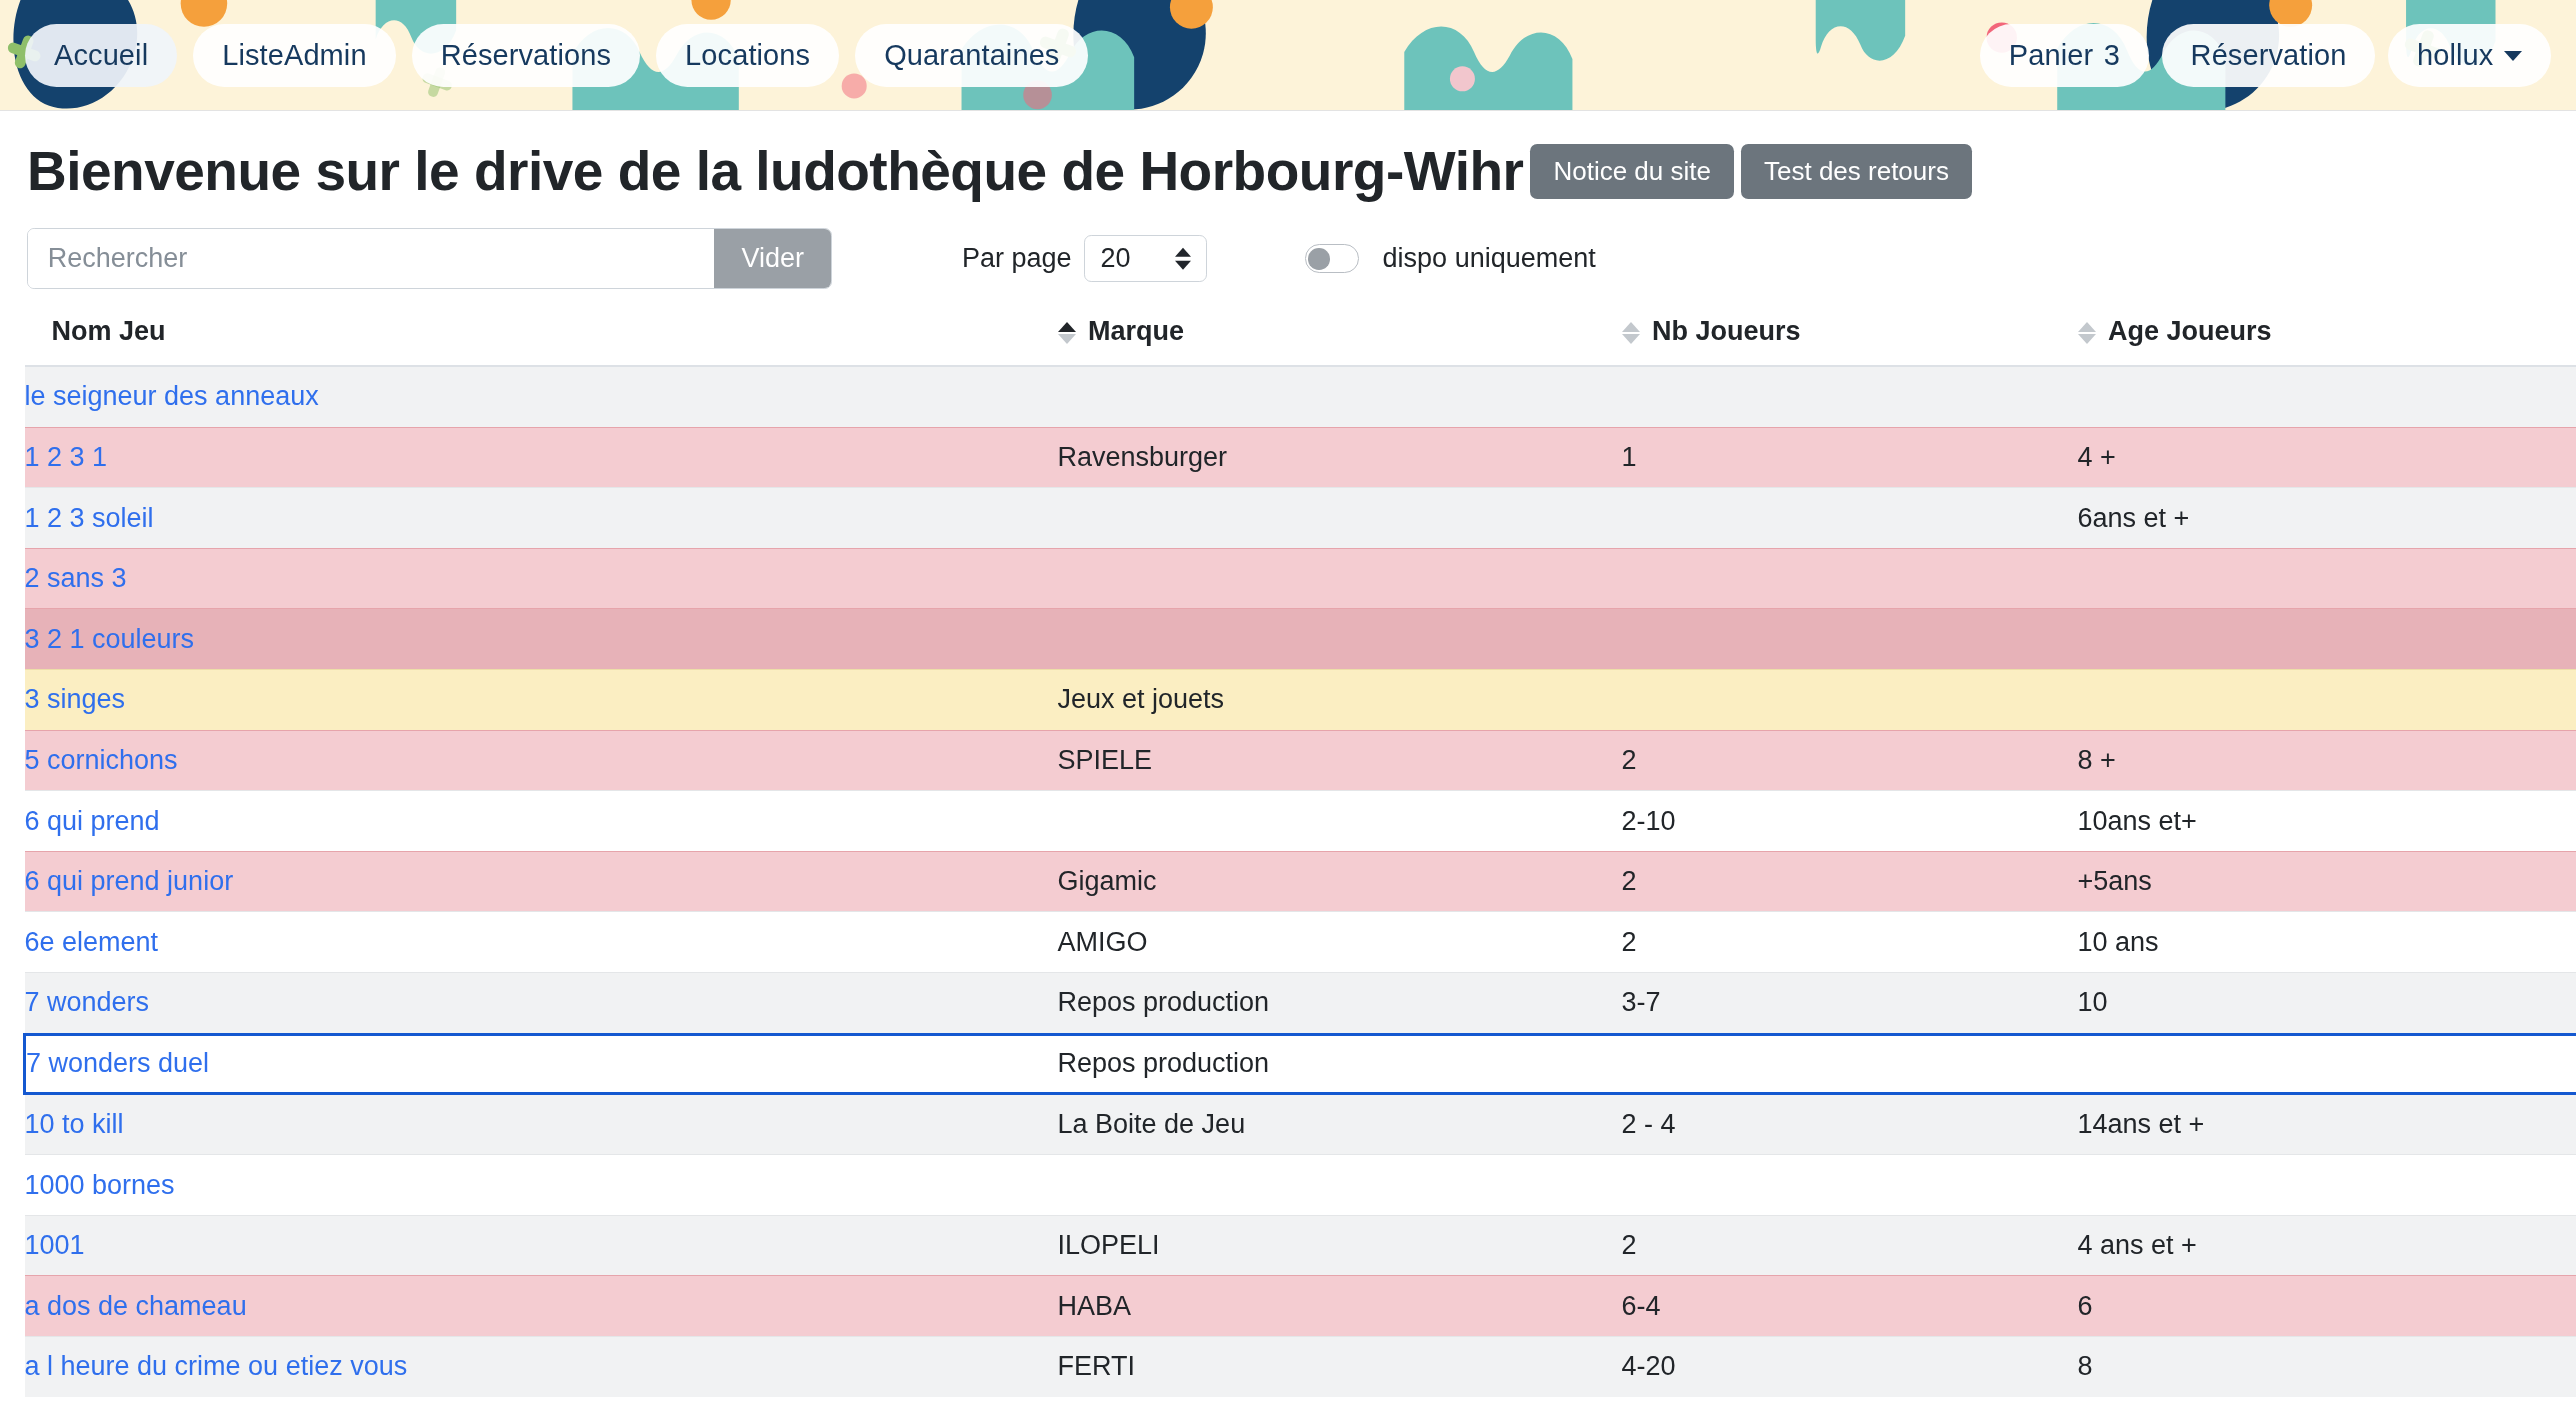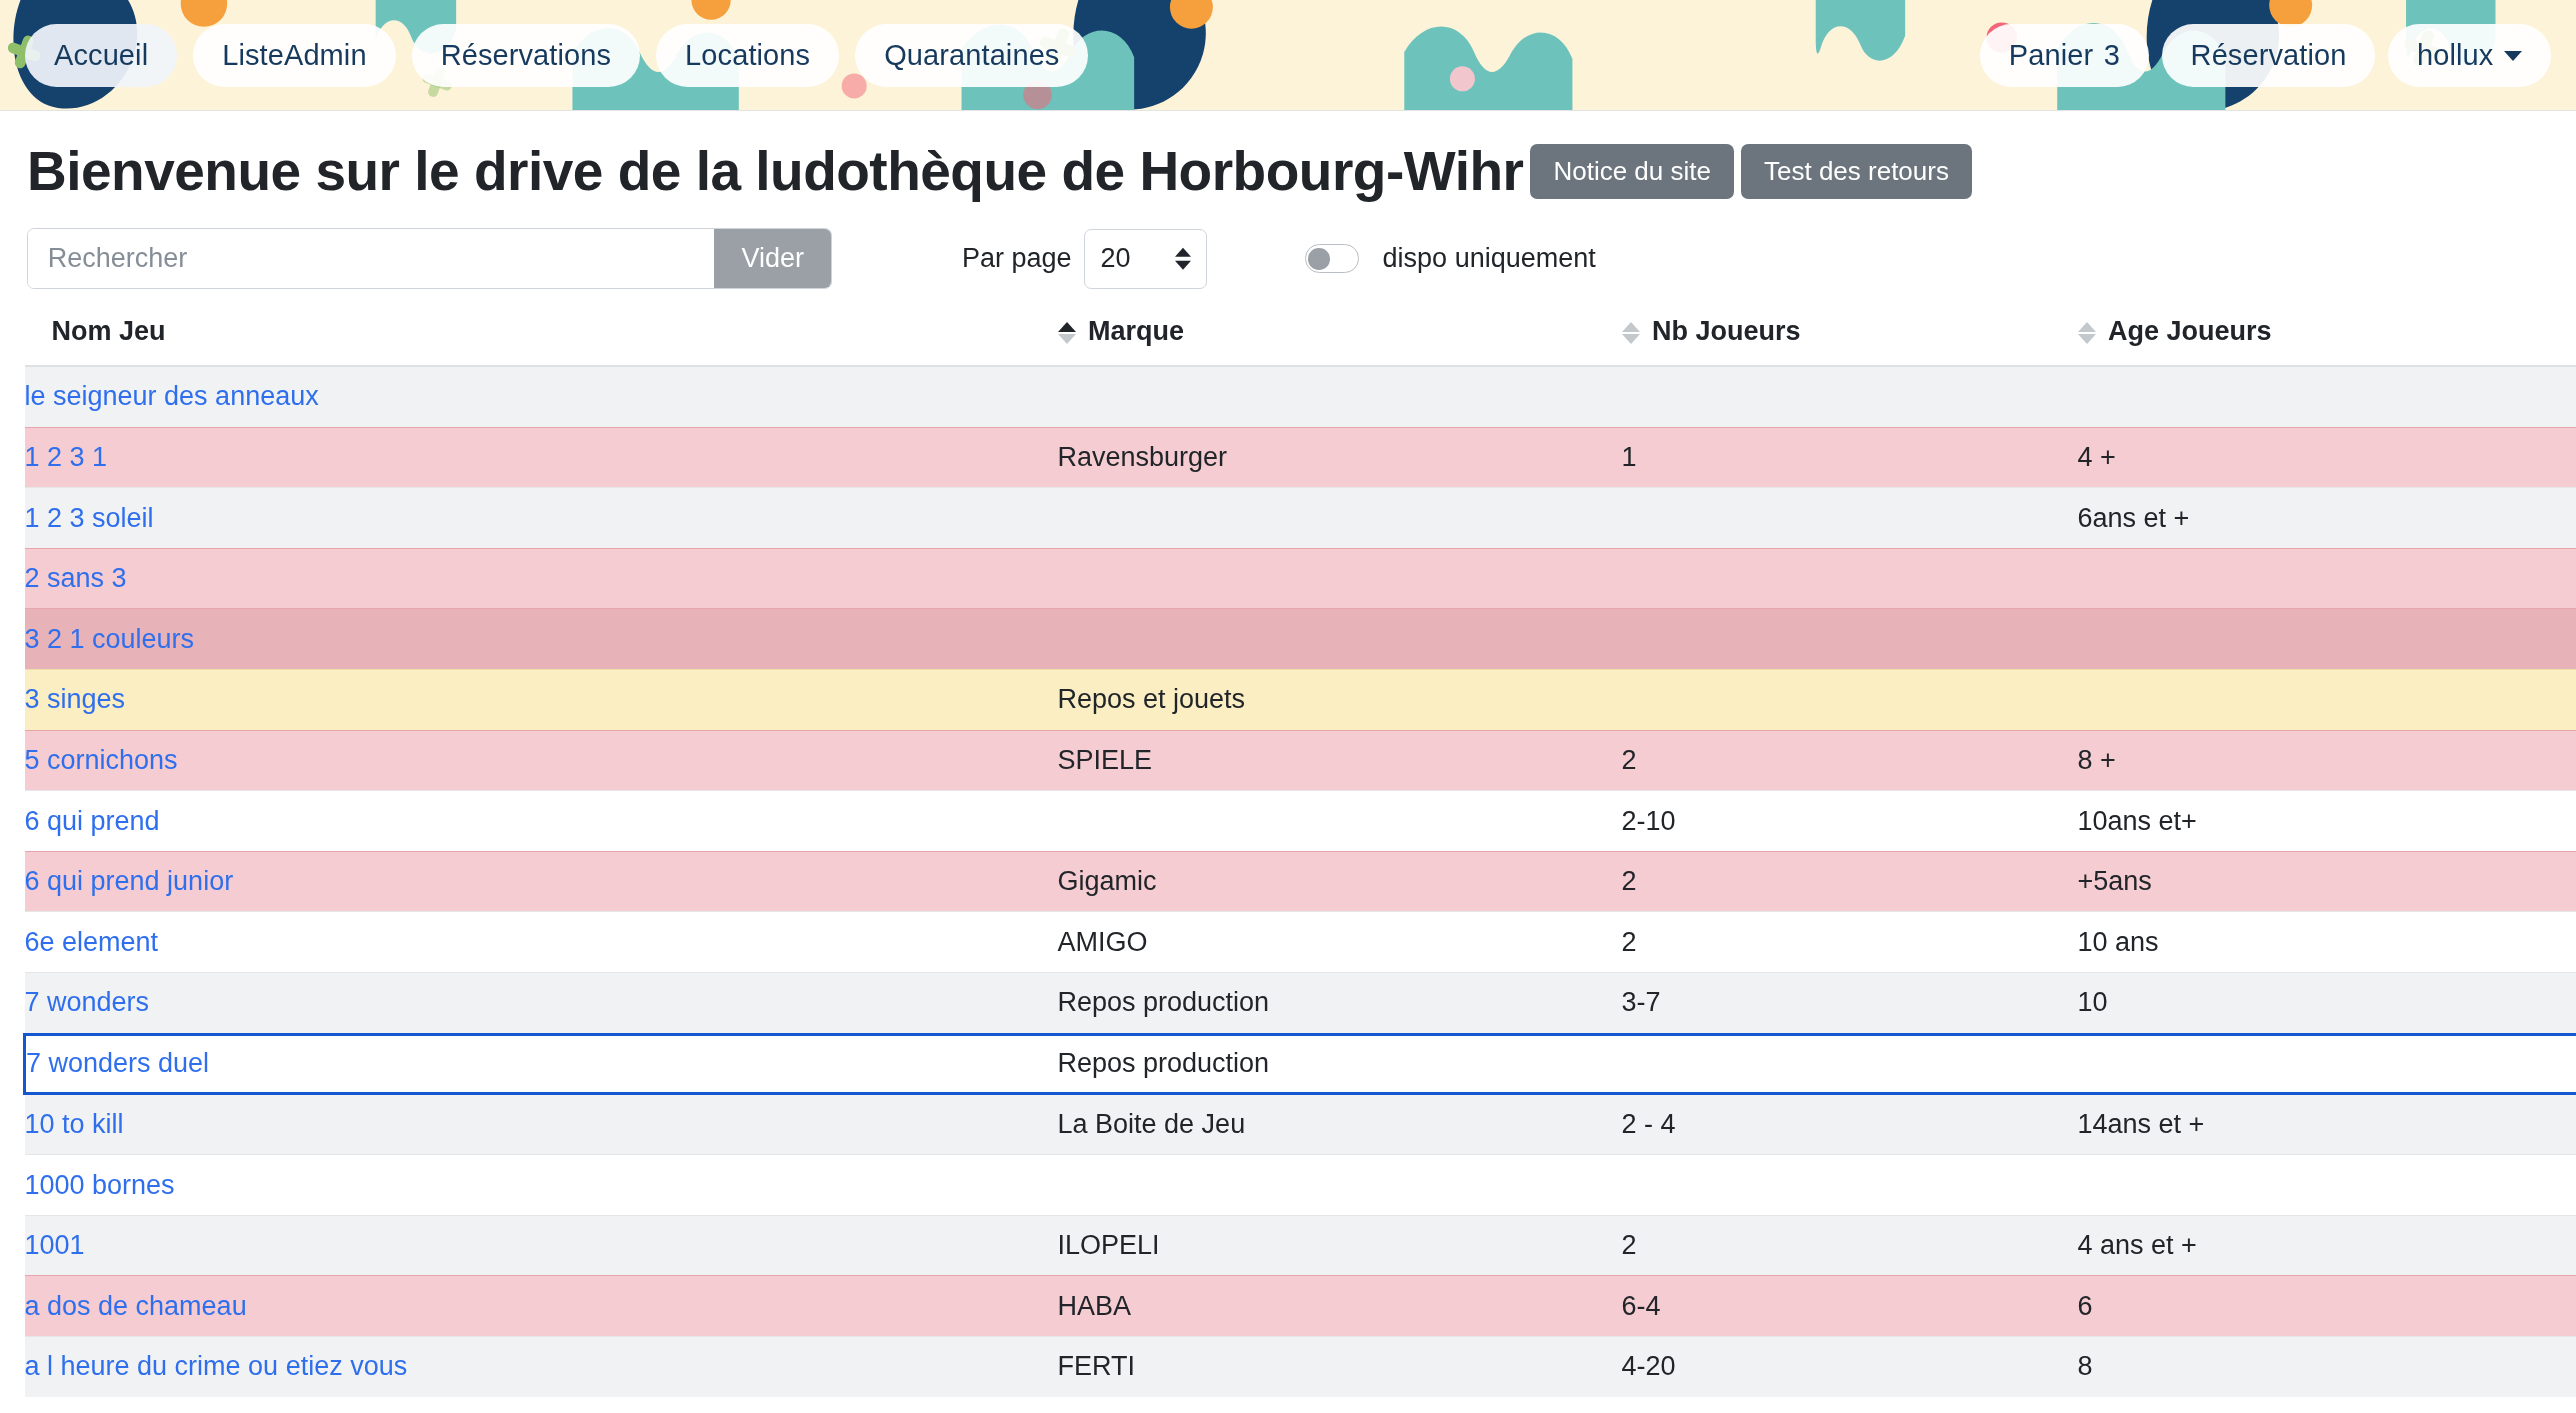--- a/index.html
+++ b/index.html
@@ -130,21 +130,21 @@
   .perpage-wrap {
     display: flex;
     align-items: center;
     gap: 12px;
     margin-left: 130px;
   }
   .perpage-label { font-size: 27px; color: #212529; white-space: nowrap; }
   .perpage-select {
     position: relative;
     width: 123px;
-    height: 60px;
+    height: 47px;
     border: 0.9px solid #ced4da;
     border-radius: 7.2px;
     background: #fff;
     display: flex;
     align-items: center;
     padding: 0 16px;
     cursor: pointer;
   }
   .perpage-value { font-size: 27px; color: #212529; }
   .spinner {
@@ -450,21 +450,21 @@
         </tr>
         <tr class="row-pink-dk">
           <td class="cell-nom"><a class="game-link">3 2 1 couleurs</a></td>
           <td></td>
           <td></td>
           <td></td>
           <td></td>
         </tr>
         <tr class="row-yellow">
           <td class="cell-nom"><a class="game-link">3 singes</a></td>
-          <td>Repos et jouets</td>
+          <td>Jeux et jouets</td>
           <td></td>
           <td></td>
           <td></td>
         </tr>
         <tr class="row-pink">
           <td class="cell-nom"><a class="game-link">5 cornichons</a></td>
           <td>SPIELE</td>
           <td>2</td>
           <td>8 +</td>
           <td></td>

